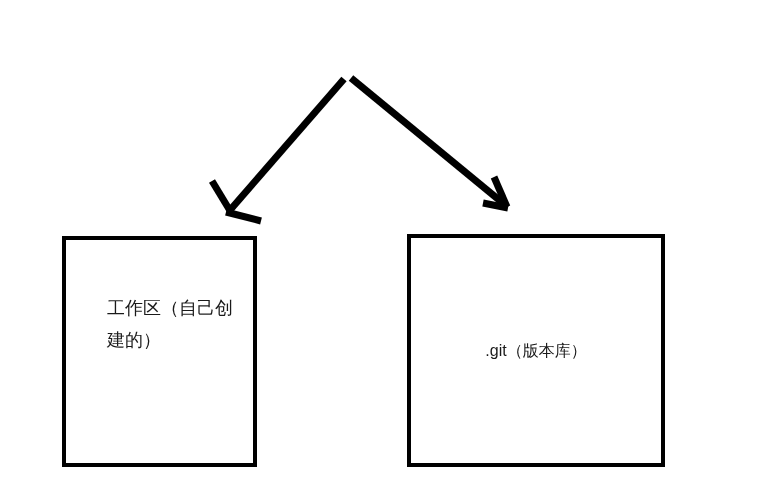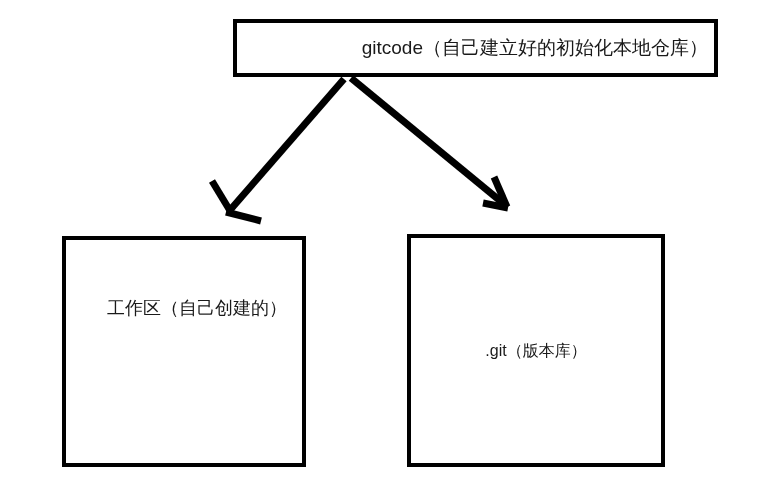--- a/index.html
+++ b/index.html
@@ -43,21 +43,21 @@
     font-size: 19px;
     line-height: 26px;
     white-space: nowrap;
     letter-spacing: 0px;
   }
 
   
   #node-workspace {
     left: 62px;
     top: 236px;
-    width: 244px;
+    width: 195px;
     height: 231px;
   }
   #node-workspace .node-label {
     position: absolute;
     left: 41px;
     right: 10px;
     top: 52px;
     text-align: left;
     font-size: 18px;
     line-height: 32px;
@@ -111,23 +111,20 @@
       <line x1="226" y1="212" x2="261" y2="221"></line>
     </g>
 
     <g>
       <line x1="351" y1="78" x2="504" y2="204"></line>
       <line x1="494" y1="177" x2="507" y2="207"></line>
       <line x1="483" y1="203" x2="508" y2="208"></line>
     </g>
   </svg>
 
-  <div class="node" id="node-root">
-    <span class="node-label">gitcode（自己建立好的初始化本地仓库）</span>
-  </div>
 
   <div class="node" id="node-workspace">
     <span class="node-label">工作区（自己创建的）</span>
   </div>
 
   <div class="node" id="node-gitdir">
     <span class="node-label">.git（版本库）</span>
   </div>
 
 </div>

